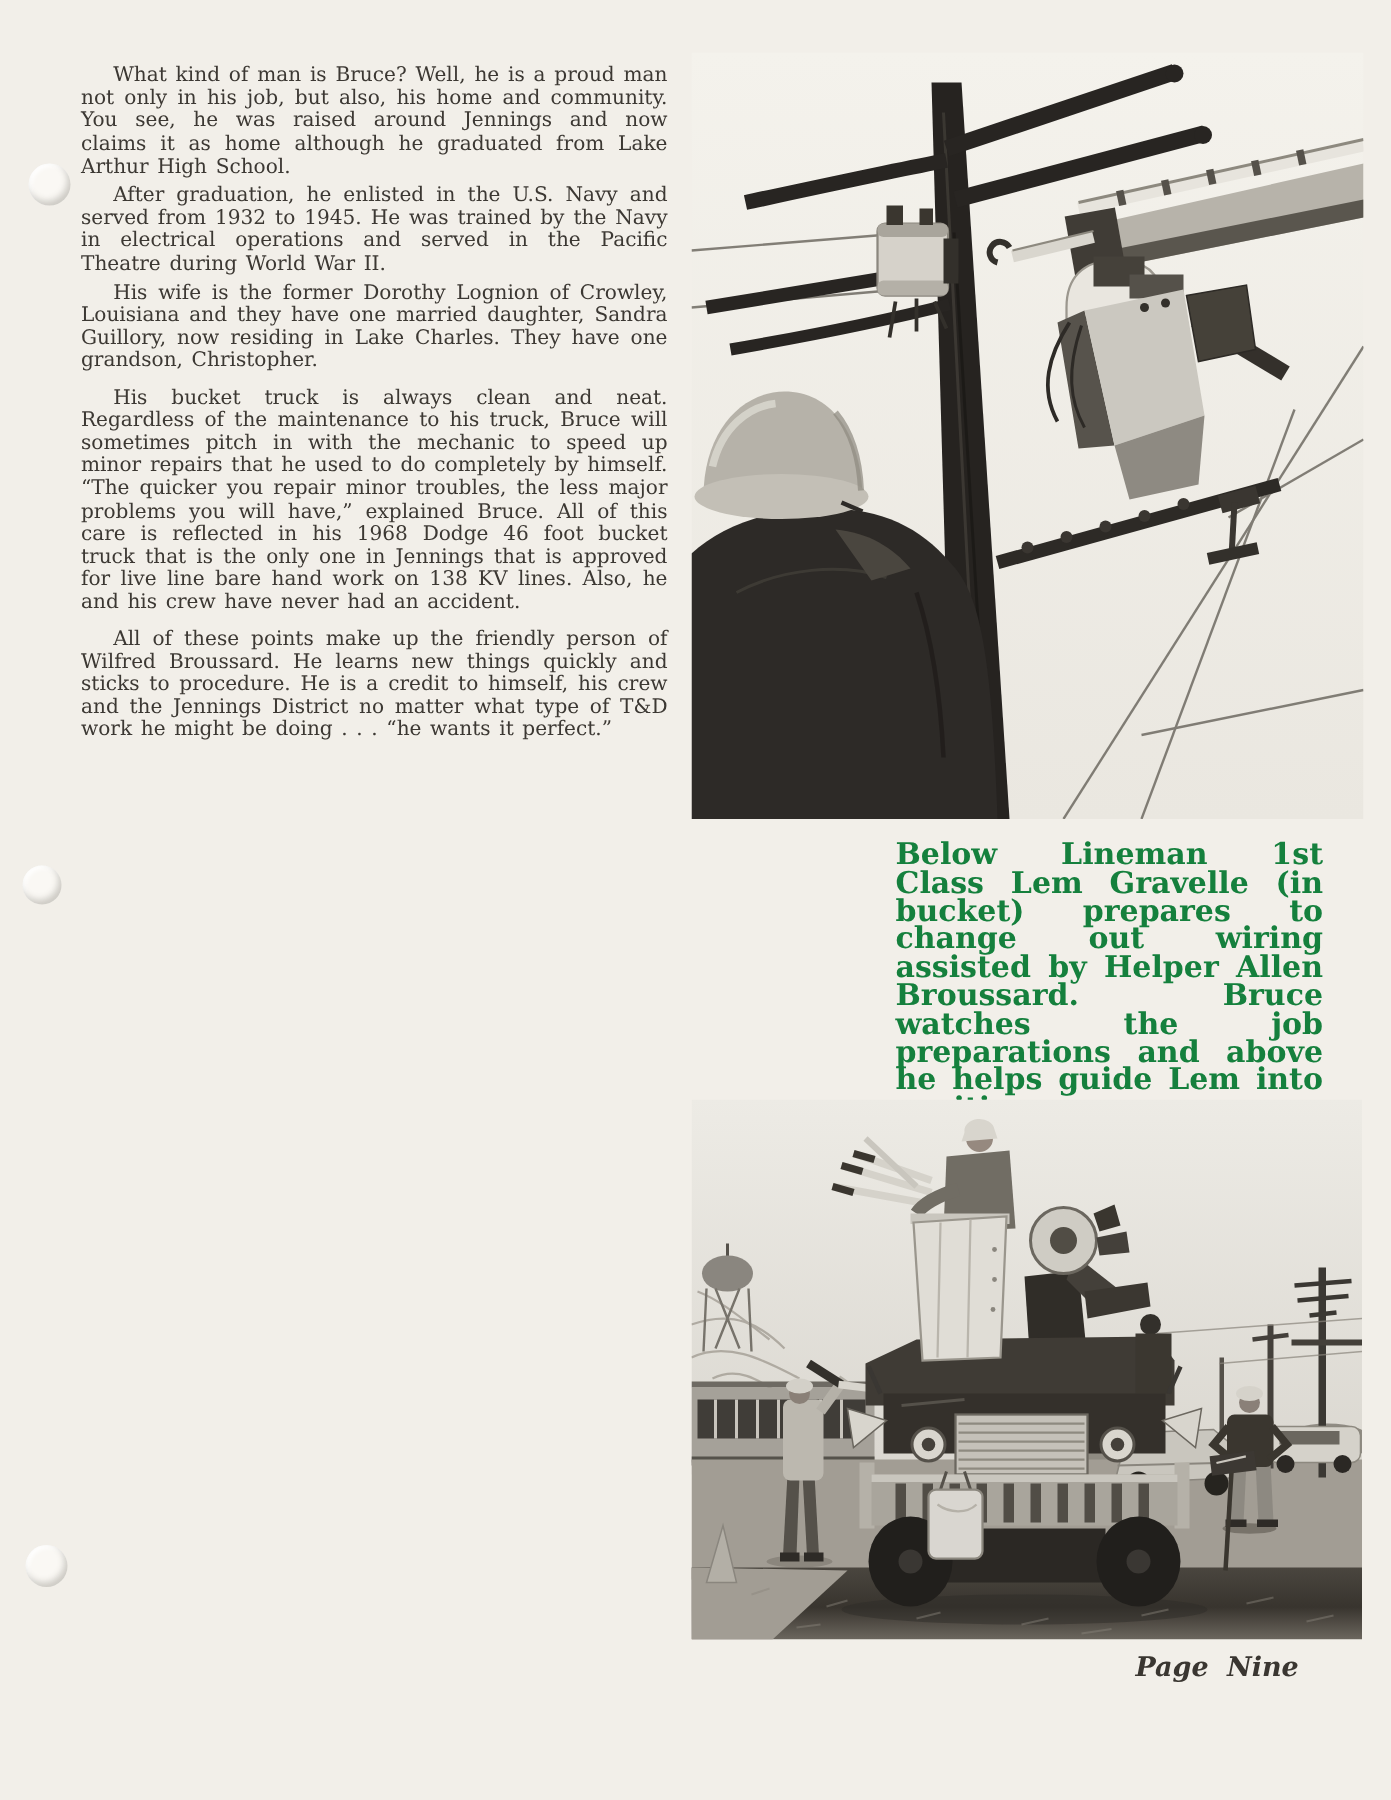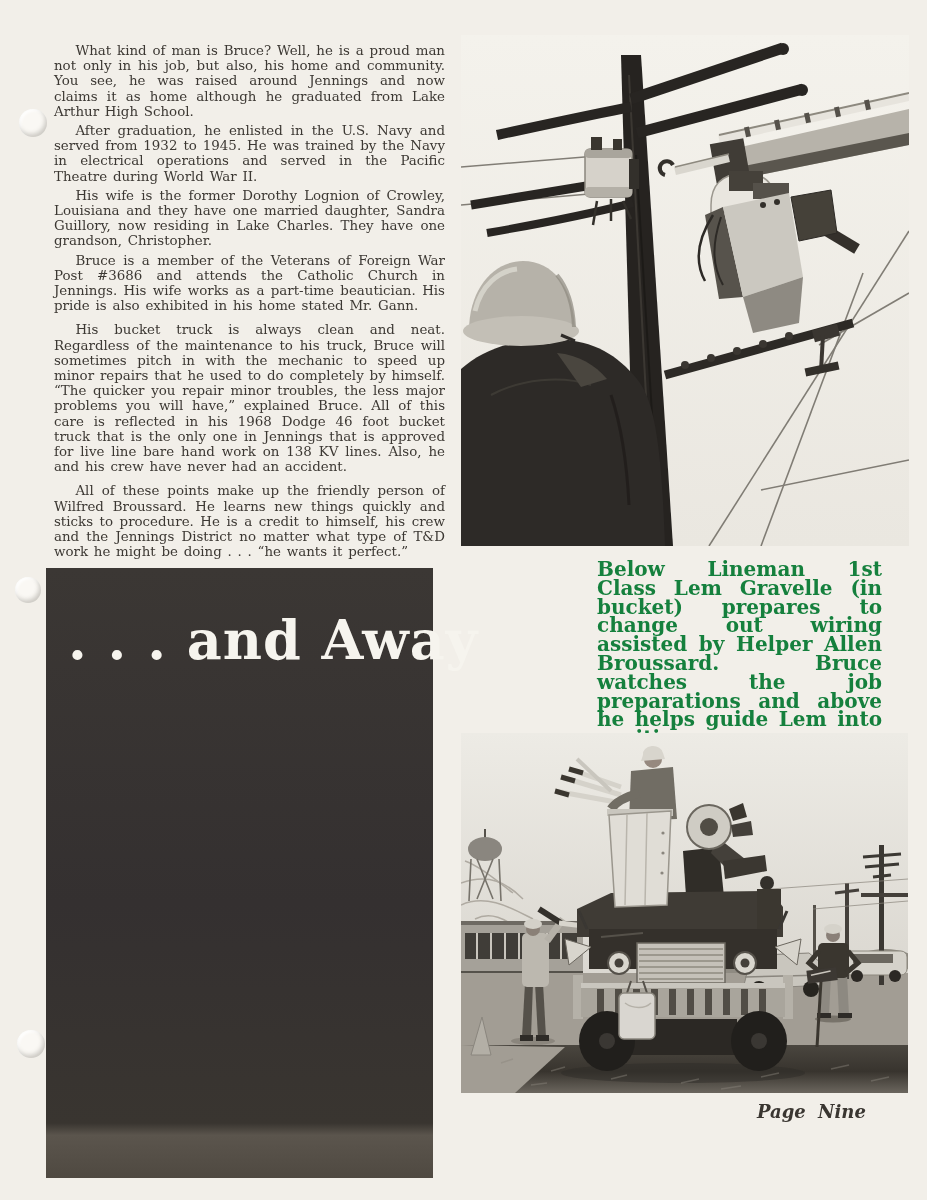--- a/index.html
+++ b/index.html
@@ -55,21 +55,20 @@
 </style>
 </head>
 <body>
 
 <div class="page">
 
   <section class="article">
     <p>What kind of man is Bruce? Well, he is a proud man not only in his job, but also, his home and community. You see, he was raised around Jennings and now claims it as home although he graduated from Lake Arthur High School.</p>
     <p>After graduation, he enlisted in the U.S. Navy and served from 1932 to 1945. He was trained by the Navy in electrical operations and served in the Pacific Theatre during World War II.</p>
     <p>His wife is the former Dorothy Lognion of Crowley, Louisiana and they have one married daughter, Sandra Guillory, now residing in Lake Charles. They have one grandson, Christopher.</p>
-    <p>Bruce is a member of the Veterans of Foreign War Post #3686 and attends the Catholic Church in Jennings. His wife works as a part-time beautician. His pride is also exhibited in his home stated Mr. Gann.</p>
     <p class="gap">His bucket truck is always clean and neat. Regardless of the maintenance to his truck, Bruce will sometimes pitch in with the mechanic to speed up minor repairs that he used to do completely by himself. “The quicker you repair minor troubles, the less major problems you will have,” explained Bruce. All of this care is reflected in his 1968 Dodge 46 foot bucket truck that is the only one in Jennings that is approved for live line bare hand work on 138 KV lines. Also, he and his crew have never had an accident.</p>
     <p class="gap">All of these points make up the friendly person of Wilfred Broussard. He learns new things quickly and sticks to procedure. He is a credit to himself, his crew and the Jennings District no matter what type of T&amp;D work he might be doing . . . “he wants it perfect.”</p>
   </section>
 
   <figure class="photo-top">
     <svg viewBox="0 0 448 511" width="448" height="511" preserveAspectRatio="none">
       <defs>
         <linearGradient id="sky1" x1="0" y1="0" x2="0" y2="1">
           <stop offset="0" stop-color="#f4f2ec"></stop>
           <stop offset="1" stop-color="#eae7e0"></stop>
@@ -167,23 +166,20 @@
         <path d="M96,318 C118,320 134,330 146,344 L120,352 Z" fill="#4a463f"></path>
         <path d="M8,296 C8,252 34,226 62,226 C92,226 112,252 114,294 Z" fill="#b6b2a9"></path>
         <ellipse cx="60" cy="296" rx="58" ry="15" fill="#c3bfb6"></ellipse>
         <path d="M14,276 C20,250 38,236 56,234" stroke="#dcd9d1" stroke-width="5" fill="none" opacity="0.8"></path>
         <path d="M96,240 C106,252 112,270 113,292" stroke="#8d897f" stroke-width="4" fill="none" opacity="0.7"></path>
         <path d="M100,300 L114,306" stroke="#2d2a27" stroke-width="3"></path>
       </g>
     </svg>
   </figure>
 
-  <div class="banner">
-    <span class="banner-text">. . . and Away</span>
-  </div>
 
   <p class="caption">Below Lineman 1st Class Lem Gravelle (in bucket) prepares to change out wiring assisted by Helper Allen Broussard. Bruce watches the job preparations and above he helps guide Lem into position.</p>
 
   <figure class="photo-bottom">
     <svg viewBox="0 0 447 360" width="447" height="360" preserveAspectRatio="none">
       <defs>
         <linearGradient id="sky2" x1="0" y1="0" x2="0" y2="1">
           <stop offset="0" stop-color="#edebe5"></stop>
           <stop offset="1" stop-color="#dad7d0"></stop>
         </linearGradient>

